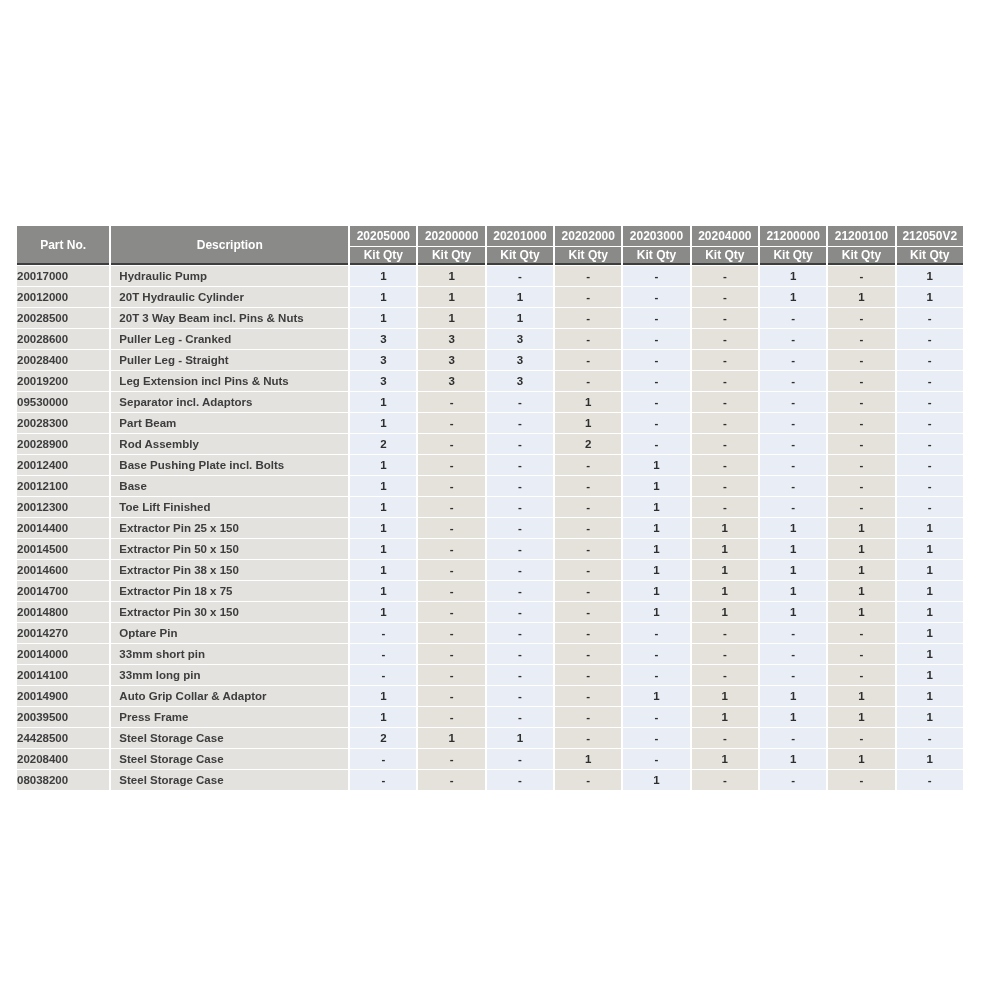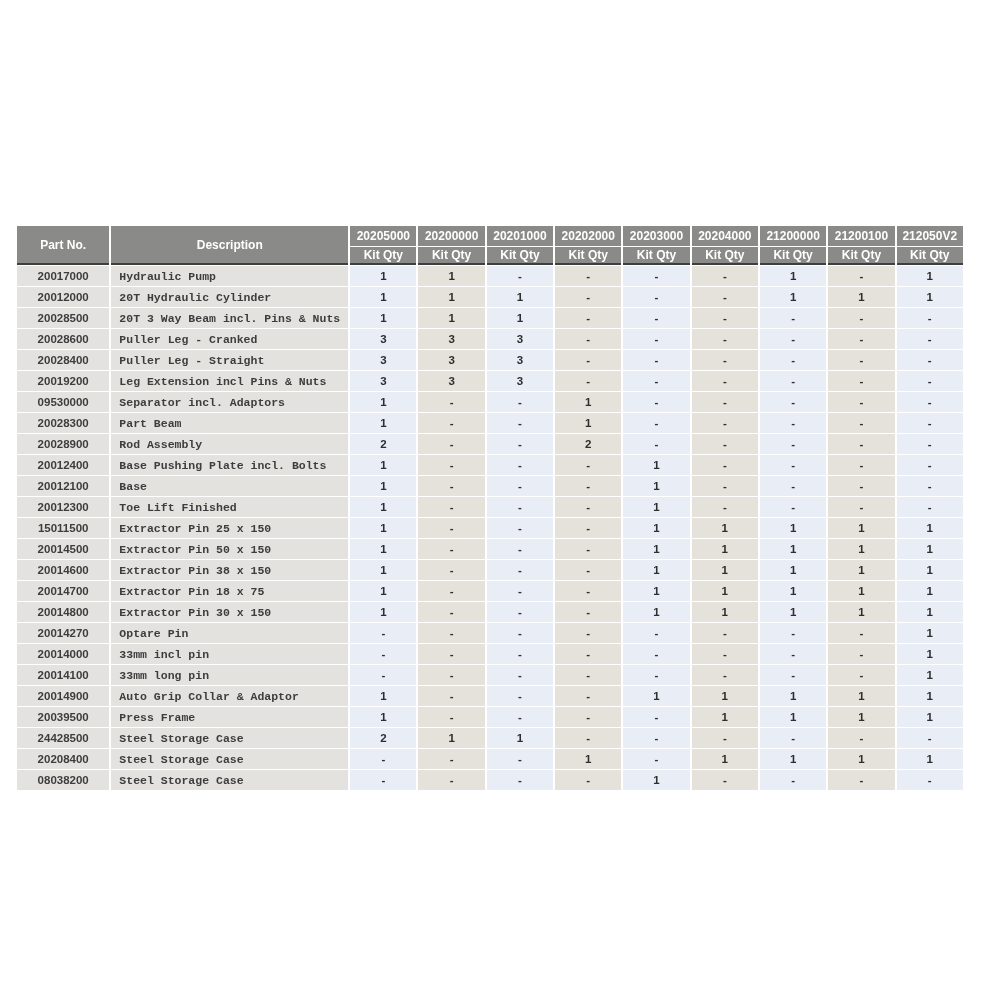--- a/index.html
+++ b/index.html
@@ -45,27 +45,25 @@
     padding: 0;
     vertical-align: middle;
     font-size: 11.5px;
     font-weight: bold;
     color: var(--body-text, #3d3d3d);
     white-space: nowrap;
     overflow: hidden;
   }
   td.part {
     background: var(--label-col-bg, #e3e2df);
-    text-align: center;
   }
   td.desc {
     background: var(--label-col-bg, #e3e2df);
     text-align: left;
     padding-left: 8px;
-    font-family: Liberation Mono, monospace;
   }
   td.qty {
     text-align: center;
     color: var(--qty-text, #2e2e2e);
   }
   td.kit-odd  { background: var(--kit-col-blue, #e9edf6); }
   td.kit-even { background: var(--kit-col-tan, #e5e2db); }
 </style>
 </head>
 <body>
@@ -252,21 +250,21 @@
           <td class="cell qty kit-even">-</td>
           <td class="cell qty kit-odd">-</td>
           <td class="cell qty kit-even">-</td>
           <td class="cell qty kit-odd">1</td>
           <td class="cell qty kit-even">-</td>
           <td class="cell qty kit-odd">-</td>
           <td class="cell qty kit-even">-</td>
           <td class="cell qty kit-odd">-</td>
         </tr>
         <tr>
-          <td class="cell part">15011500</td>
+          <td class="cell part">20014400</td>
           <td class="cell desc">Extractor Pin 25 x 150</td>
           <td class="cell qty kit-odd">1</td>
           <td class="cell qty kit-even">-</td>
           <td class="cell qty kit-odd">-</td>
           <td class="cell qty kit-even">-</td>
           <td class="cell qty kit-odd">1</td>
           <td class="cell qty kit-even">1</td>
           <td class="cell qty kit-odd">1</td>
           <td class="cell qty kit-even">1</td>
           <td class="cell qty kit-odd">1</td>
@@ -331,21 +329,21 @@
           <td class="cell qty kit-odd">-</td>
           <td class="cell qty kit-even">-</td>
           <td class="cell qty kit-odd">-</td>
           <td class="cell qty kit-even">-</td>
           <td class="cell qty kit-odd">-</td>
           <td class="cell qty kit-even">-</td>
           <td class="cell qty kit-odd">1</td>
         </tr>
         <tr>
           <td class="cell part">20014000</td>
-          <td class="cell desc">33mm incl pin</td>
+          <td class="cell desc">33mm short pin</td>
           <td class="cell qty kit-odd">-</td>
           <td class="cell qty kit-even">-</td>
           <td class="cell qty kit-odd">-</td>
           <td class="cell qty kit-even">-</td>
           <td class="cell qty kit-odd">-</td>
           <td class="cell qty kit-even">-</td>
           <td class="cell qty kit-odd">-</td>
           <td class="cell qty kit-even">-</td>
           <td class="cell qty kit-odd">1</td>
         </tr>

